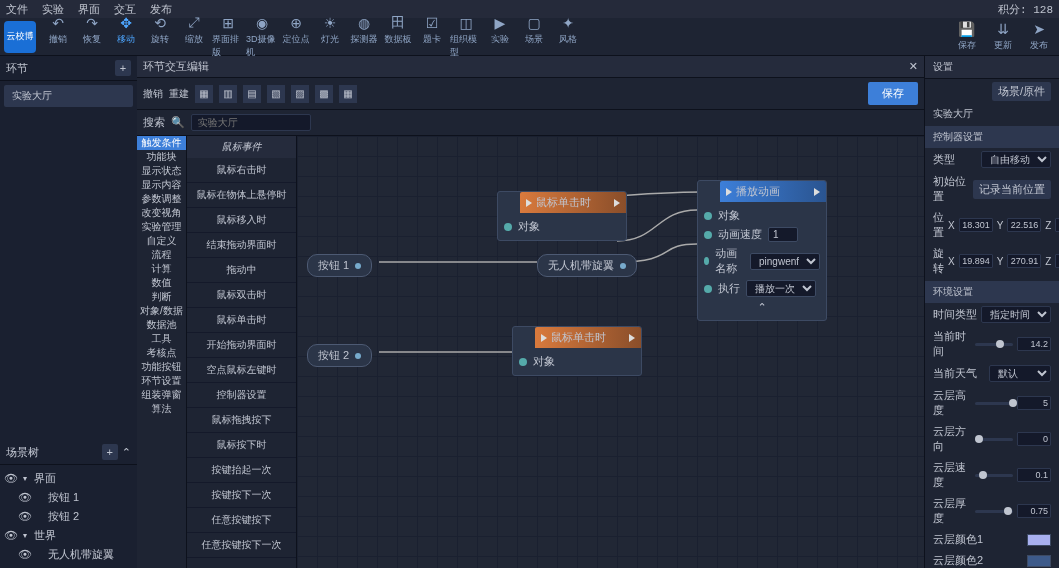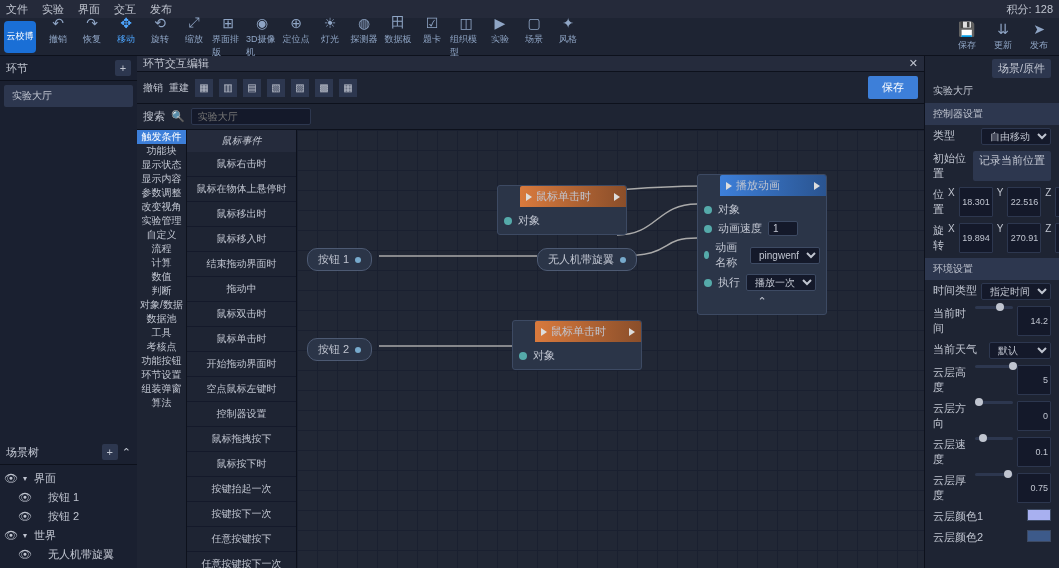--- a/index.html
+++ b/index.html
@@ -1,19 +1,19 @@
 <!DOCTYPE html>
 <html><head>
 <meta charset="utf-8">
 <style>
 * { margin: 0; padding: 0; box-sizing: border-box; font-family: "Microsoft YaHei", sans-serif; font-size: 11px; color: #c0c5d0; }
 body { background: #1a1f2e; width: 1059px; height: 568px; overflow: hidden; }
 .menubar { height: 18px; background: #252a3a; display: flex; align-items: center; padding: 0 6px; gap: 14px; }
 .menubar .menu-item { cursor: pointer; }
-.menubar .right { margin-left: auto; display: flex; gap: 4px; }
+.menubar .right { margin-left: auto; display: flex; gap: 4px; font-family: Liberation Mono, monospace; }
 .toolbar { height: 38px; background: #1e2433; display: flex; align-items: center; padding: 0 4px; border-bottom: 1px solid #0d111c; }
 .toolbar .logo { background: #1a6fd6; width: 32px; height: 32px; border-radius: 4px; display: flex; align-items: center; justify-content: center; margin-right: 6px; }
 .toolbar .tbtn { display: flex; flex-direction: column; align-items: center; width: 32px; gap: 2px; cursor: pointer; }
 .toolbar .tbtn .icon { height: 16px; display: flex; align-items: center; justify-content: center; font-size: 14px; color: #8fa5c5; }
 .toolbar .tbtn .lbl { font-size: 9px; color: #8fa5c5; }
 .toolbar .tbtn.active .icon, .toolbar .tbtn.active .lbl { color: #4da6ff; }
 .toolbar .right { margin-left: auto; display: flex; gap: 4px; }
 .main { display: flex; height: 512px; }
 .left-panel { width: 137px; background: #1a2030; display: flex; flex-direction: column; }
 .left-panel .hdr { padding: 4px 6px; font-size: 10px; color: #8895ab; display: flex; align-items: center; border-bottom: 1px solid #0d111c; }
@@ -47,21 +47,21 @@
 .node .nbody { padding: 4px 6px; }
 .node .row { display: flex; align-items: center; gap: 6px; padding: 2px 0; font-size: 10px; }
 .node .port { width: 8px; height: 8px; border-radius: 50%; background: #5aa; }
 .node .tri { width: 0; height: 0; border-top: 4px solid transparent; border-bottom: 4px solid transparent; border-left: 6px solid #ddd; }
 .node input, .node select { background: #14192a; border: 1px solid #3d4a63; color: #c0c5d0; font-size: 10px; padding: 1px 4px; border-radius: 2px; width: 70px; }
 .pill { position: absolute; background: #2b3548; border: 1px solid #4d5a73; border-radius: 10px; padding: 3px 10px; font-size: 10px; display: flex; align-items: center; gap: 6px; }
 .pill .dot { width: 6px; height: 6px; border-radius: 50%; background: #7ac; }
 .right-panel { width: 135px; background: #1e2433; border-left: 1px solid #0d111c; display: flex; flex-direction: column; overflow-y: auto; }
 .right-panel .rtab { padding: 4px 8px; background: #252b3c; font-size: 10px; border-bottom: 1px solid #0d111c; }
 .right-panel .rsection { padding: 4px 8px; background: #2d374f; font-size: 10px; margin-top: 2px; }
-.right-panel .rrow { display: flex; padding: 3px 8px; gap: 4px; font-size: 10px; }
+.right-panel .rrow { display: flex; align-items: center; padding: 3px 8px; gap: 4px; font-size: 10px; }
 .right-panel .rrow .rlbl { flex: 1; }
 .right-panel .rrow input { width: 34px; background: #14192a; border: 1px solid #2d374f; color: #c0c5d0; font-size: 9px; padding: 1px 2px; border-radius: 1px; text-align: right; }
 .right-panel .rrow .slider { flex: 1; height: 3px; background: #2d374f; position: relative; border-radius: 2px; }
 .right-panel .rrow .slider .knob { position: absolute; width: 8px; height: 8px; background: #c0c5d0; border-radius: 50%; top: -3px; }
 .right-panel .rrow .color-swatch { width: 24px; height: 12px; border: 1px solid #3d4a63; }
 .right-panel select { background: #14192a; border: 1px solid #2d374f; color: #c0c5d0; font-size: 10px; padding: 1px 4px; border-radius: 2px; flex: 1; }
 .right-panel .btn { background: #2d374f; padding: 2px 6px; border-radius: 2px; cursor: pointer; margin-left: auto; }
 svg.wire { position: absolute; top: 0; left: 0; pointer-events: none; }
 </style>
 </head>
@@ -247,21 +247,20 @@
           <div class="cat">功能按钮</div>
           <div class="cat">环节设置</div>
           <div class="cat">组装弹窗</div>
           <div class="cat">算法</div>
         </div>
       <div class="event-panel">
         <div class="ehdr">鼠标事件</div>
         <div id="events">
             <div class="eitem">鼠标右击时</div>
             <div class="eitem">鼠标在物体上悬停时</div>
-            <div class="eitem">鼠标移出时</div>
             <div class="eitem">鼠标移入时</div>
             <div class="eitem">结束拖动界面时</div>
             <div class="eitem">拖动中</div>
             <div class="eitem">鼠标双击时</div>
             <div class="eitem">鼠标单击时</div>
             <div class="eitem">开始拖动界面时</div>
             <div class="eitem">空点鼠标左键时</div>
             <div class="eitem">控制器设置</div>
             <div class="eitem">鼠标拖拽按下</div>
             <div class="eitem">鼠标按下时</div>
@@ -352,20 +351,21 @@
                 <span class="port"></span>
                 <span>对象</span>
               </div>
             </div>
         </div>
       </div>
     </div>
   </div>
 
   <div class="right-panel">
+    <div class="rtab">设置</div>
     <div class="rrow">
         <span class="btn">场景/原件</span>
       </div>
     <div class="rrow">实验大厅</div>
     <div class="rsection">控制器设置</div>
     <div class="rrow">
         <span class="rlbl">类型</span>
         <select><option>自由移动</option></select>
       </div>
     <div class="rrow">

